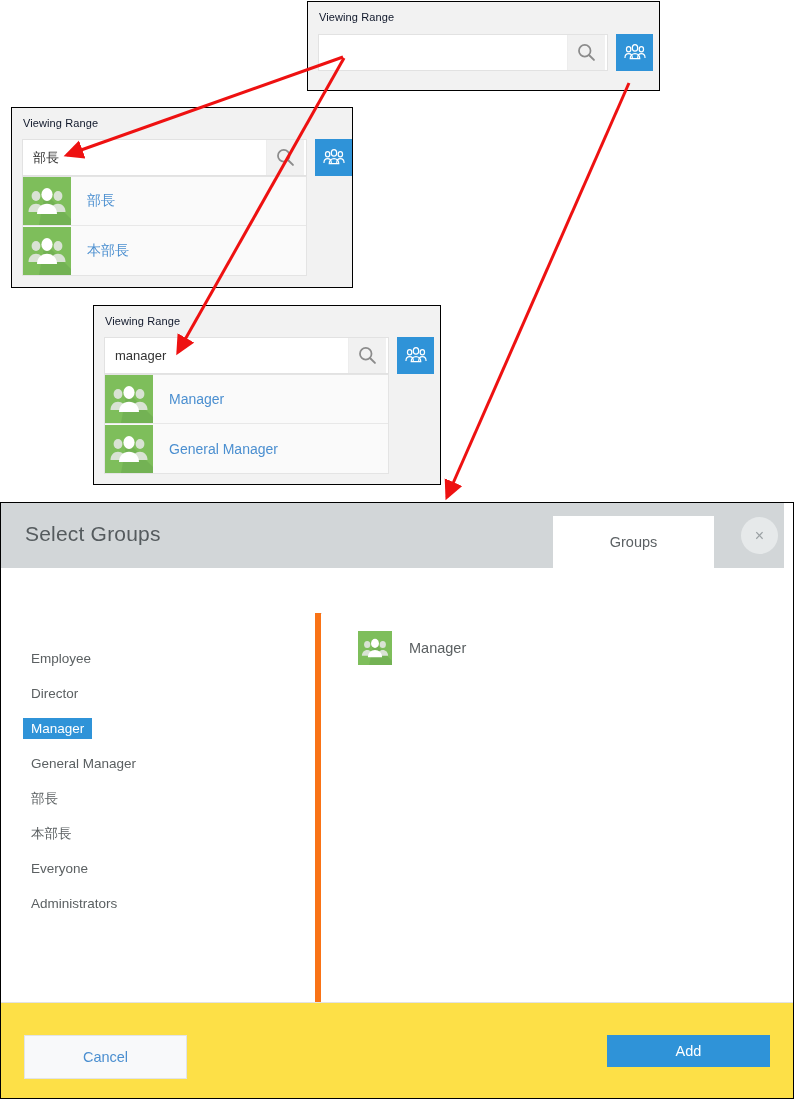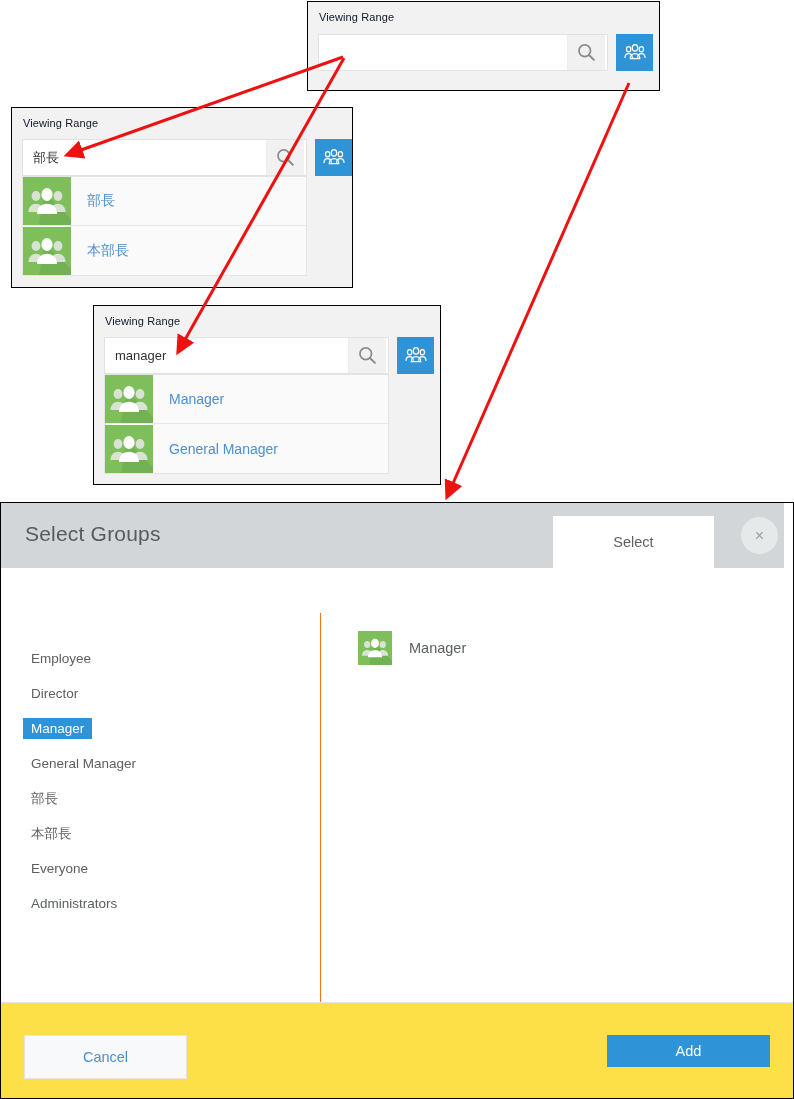--- a/index.html
+++ b/index.html
@@ -82,21 +82,21 @@
     position:absolute;left:740px;top:14px;width:37px;height:37px;border-radius:50%;
     background:#e6e9ea;display:flex;align-items:center;justify-content:center;
     color:#9aa0a3;font-size:16px;line-height:1;
   }
   .dlg-body-top{
     position:absolute;left:0;top:65px;right:0;height:45px;background:#ffffff;
     border-bottom:1px solid #e3e3e3;
   }
   .dlg-left{
     position:absolute;left:0;top:110px;width:320px;bottom:96px;
-    background:#ffffff;border-right:1px solid #f97316;box-sizing:border-box;
+    background:#ffffff;border-right:6px solid #f97316;box-sizing:border-box;
     overflow:hidden;
   }
   .dlg-right{
     position:absolute;left:321px;top:110px;right:0;bottom:96px;background:#ffffff;
   }
   .glist{padding-top:28px;}
   .gitem{
     height:35px;display:flex;align-items:center;
     padding-left:22px;box-sizing:border-box;
   }
@@ -271,21 +271,21 @@
       </div>
       <div class="vr-item-text">General Manager</div>
     </div>
   </div>
 </div>
 
 <div class="dialog">
   <div class="dlg-head">
     <div class="dlg-title">Select Groups</div>
     <div class="dlg-tab">
-      <span class="dlg-tab-label">Select</span>
+      <span class="dlg-tab-label">Groups</span>
     </div>
     <div class="dlg-close">×</div>
   </div>
 
   <div class="dlg-body-top"></div>
 
   <div class="dlg-left">
     <div class="glist">
       <div class="gitem">
           <span>Employee</span>

